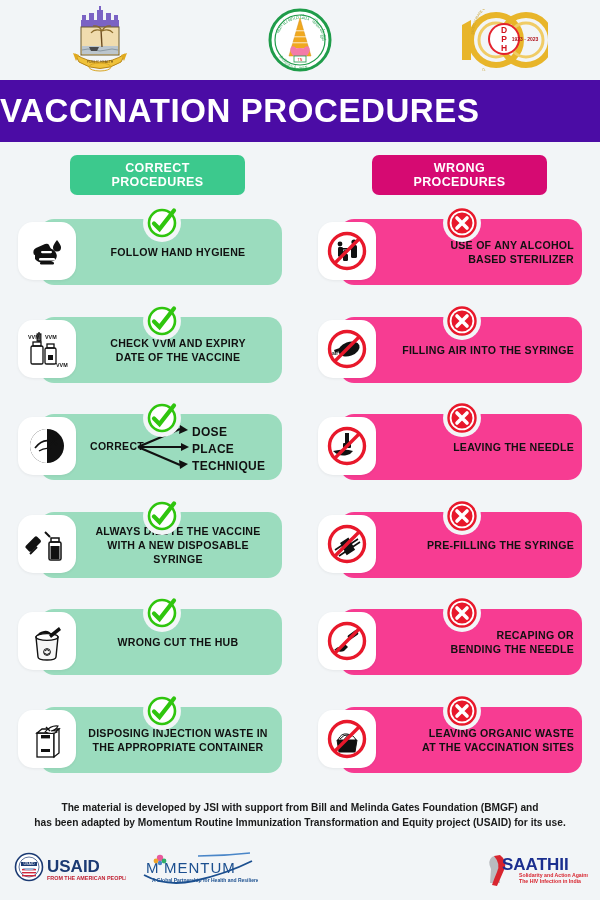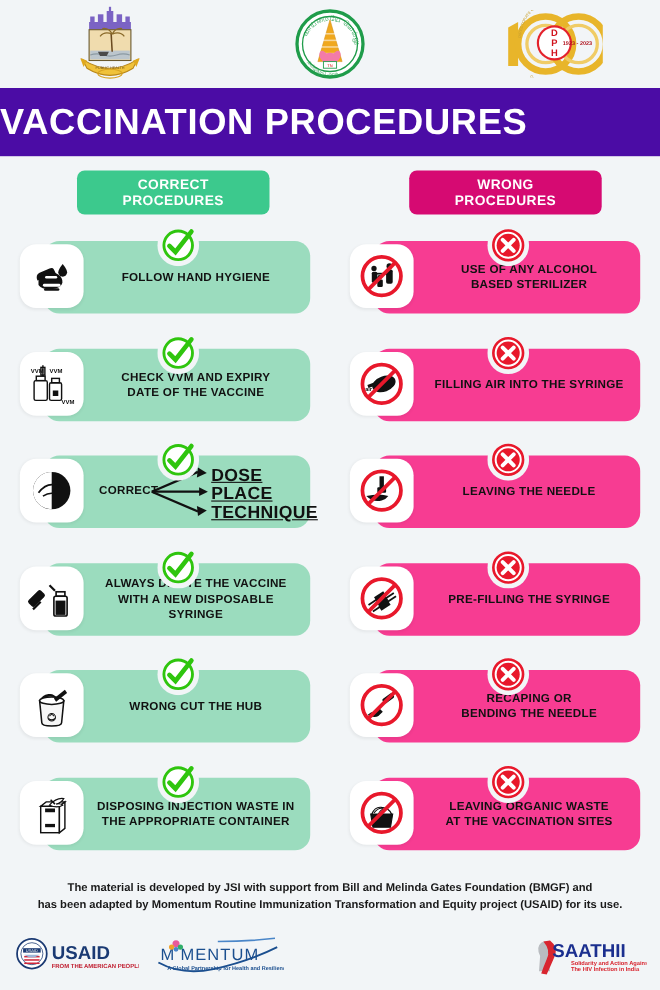--- a/index.html
+++ b/index.html
@@ -64,21 +64,21 @@
   }
   .bar-correct { background:#9bdcbe; }
   .bar-wrong   { background:#f73c92; }
 
   .bar-text {
     color:#111; font-weight:bold;
     font-size:10.6px; line-height:14px;
     letter-spacing:.25px; text-align:center;
     width:100%; padding-left:42px; padding-right:8px;
   }
-  .bar-wrong .bar-text { padding-left:48px; }
+  .bar-wrong .bar-text { padding-left:48px;text-align:right; }
   .bar-text span { display:block; }
 
   
   .icon-tile {
     position:absolute; left:0; top:3px;
     width:58px; height:58px;
     background:#fff; border-radius:15px;
     display:flex; align-items:center; justify-content:center;
     z-index:3;
     box-shadow:0 1px 3px rgba(0,0,0,.06);
@@ -96,23 +96,22 @@
   .branch { position:relative; width:100%; height:66px; padding-left:40px; }
   .branch-label {
     position:absolute; left:50px; top:26px;
     font-size:10.5px; font-weight:bold; color:#111; letter-spacing:.3px;
   }
   .branch-items {
     position:absolute; left:152px; top:12px;
     display:flex; flex-direction:column; gap:4px;
   }
   .branch-items span {
-    font-size:16px; font-weight:bold; color:#111; letter-spacing:.3px;
+    font-size:12px; font-weight:bold; color:#111; letter-spacing:.3px;
     line-height:13px;
-    text-decoration:underline;
   }
   .branch-arrows { position:absolute; left:96px; top:8px; }
 
   
   .footer-note {
     position:absolute; left:0; right:0; top:800px;
     text-align:center; padding:0 10px;
     font-size:10.2px; line-height:15px; font-weight:bold; color:#1a1a1a;
   }
   .footer-note span { display:block; }

